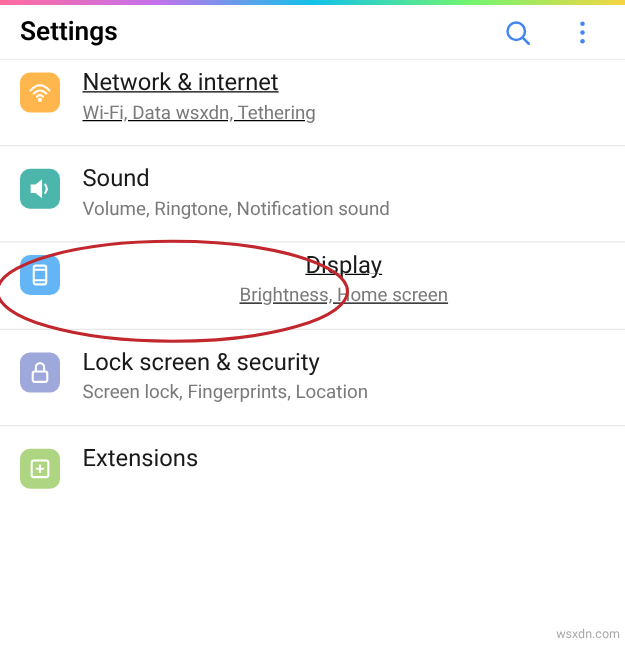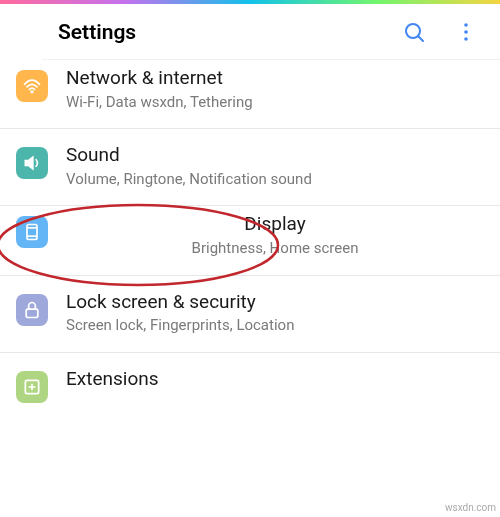--- a/index.html
+++ b/index.html
@@ -16,23 +16,22 @@
       position: relative;
     }
     .gradient-bar {
       height: 4px;
       background: linear-gradient(90deg, #ff6b9d 0%, #c471ed 25%, #12c2e9 50%, #71f570 75%, #f5d442 100%);
     }
     .header {
       display: flex;
       align-items: center;
       padding: 12px 16px;
-      height: 56px;
+      height: 44px;
       border-bottom: 1px solid #f0f0f0;
-      margin-left: 42px;
     }
     .header-title {
       font-size: 21px;
       font-weight: 600;
       color: #000;
       flex: 1;
     }
     .header-icons {
       display: flex;
       gap: 16px;
@@ -51,20 +50,21 @@
     }
     .item {
       display: flex;
       align-items: flex-start;
       padding: 14px 16px 16px 16px;
       border-bottom: 1px solid #e8e8e8;
       cursor: pointer;
     }
     .item:first-child {
       padding-top: 6px;
+      text-decoration: underline;
     }
     .item-icon {
       width: 32px;
       height: 32px;
       border-radius: 8px;
       display: flex;
       align-items: center;
       justify-content: center;
       margin-right: 18px;
       margin-top: 4px;

